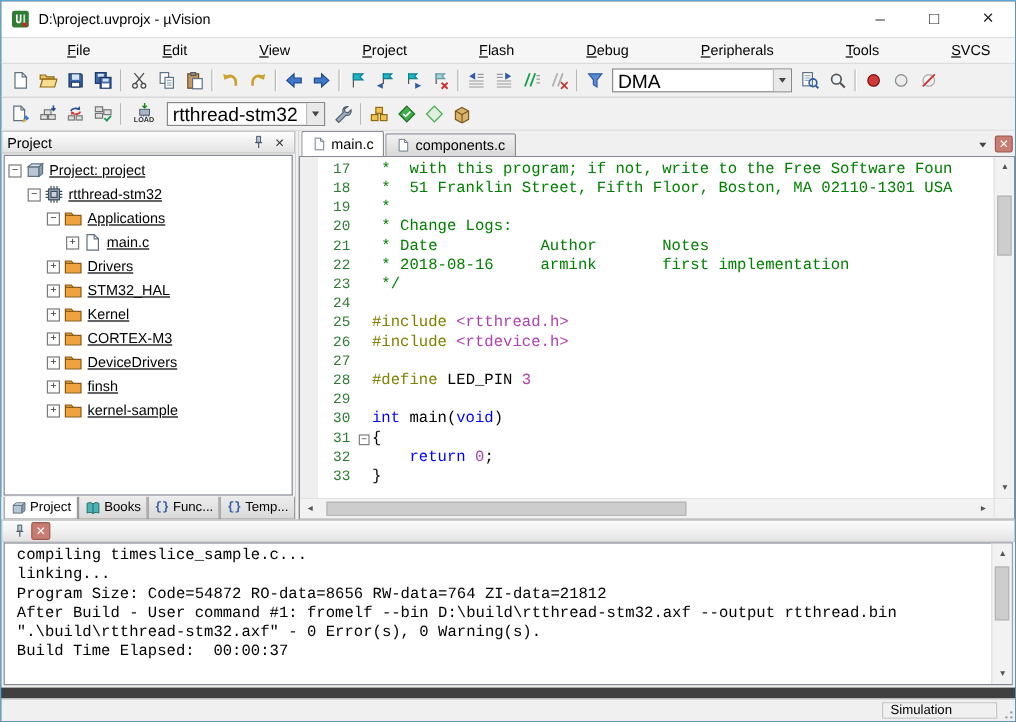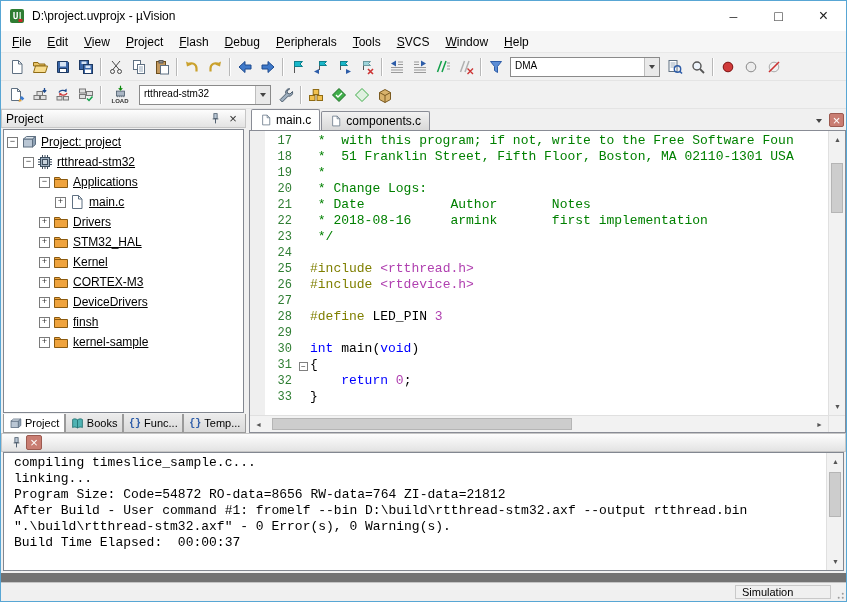--- a/index.html
+++ b/index.html
@@ -1,38 +1,38 @@
 <!DOCTYPE html>
 <html style="--comment: #008000; --keyword: #0000ff; --directive: #7f7f00; --string_literal: #b040b0; --number: #b040b0; --line_number: #2e7d32; --accent_border: #58a6d4;"><head>
 <meta charset="utf-8">
 <style>
   *{margin:0;padding:0;box-sizing:border-box;}
   body{width:847px;height:602px;overflow:hidden;background:#d6d6d6;font-family:"Liberation Sans",sans-serif;}
-  .window{width:847px;height:602px;border:1px solid var(--accent_border,#58a6d4);background:#737373;display:flex;flex-direction:column;overflow:hidden;}
+  .window{width:847px;height:602px;border:1px solid var(--accent_border,#58a6d4);background:#404040;display:flex;flex-direction:column;overflow:hidden;}
   .ico{width:16px;height:16px;display:block;flex:none;}
   .s13{width:13px;height:13px;}
   
   .titlebar{height:30px;background:#fff;display:flex;align-items:center;padding-left:8px;flex:none;}
   .title-text{font-size:12px;color:#000;margin-left:7px;white-space:nowrap;}
   .win-controls{margin-left:auto;display:flex;height:100%;}
   .win-btn{width:45px;display:flex;align-items:center;justify-content:center;color:#222;}
   .glyph-min::before{content:"\2500";font-size:11px;}
   .glyph-max::before{content:"\25A1";font-size:14px;}
   .glyph-close::before{content:"\D7";font-size:16px;}
   
   .menubar{height:22px;background:#f6f6f6;display:flex;align-items:center;padding-left:3px;flex:none;border-bottom:1px solid #e8e8e8;}
-  .menu-item{padding:3px 8px;font-size:12px;color:#000;white-space:nowrap;}
+  .menu-item{padding:3px 8px;font-size:12px;color:#000;white-space:nowrap;margin-left:44px;}
   .menu-item::first-letter{text-decoration:underline;}
   
   .toolbar{height:28px;background:#f1f1f1;display:flex;align-items:center;padding:0 4px;flex:none;border-bottom:1px solid #e4e4e4;}
   .tb-groups{display:flex;align-items:center;}
   .tb-btn{width:23px;height:22px;display:flex;align-items:center;justify-content:center;border:1px solid transparent;border-radius:2px;}
   .tb-sep{width:1px;height:18px;background:#b8b8b8;box-shadow:1px 0 0 #fff;margin:0 3px;flex:none;}
   .combo{display:flex;align-items:stretch;height:20px;border:1px solid #8a8a8a;background:#fff;margin:0 3px;}
-  .combo-text{flex:1;font-size:10px;padding:2px 4px;white-space:nowrap;overflow:hidden;}
+  .combo-text{flex:1;font-size:16px;padding:2px 4px;white-space:nowrap;overflow:hidden;}
   .combo-arrow{width:15px;background:#e9e9e9;border-left:1px solid #bdbdbd;display:flex;align-items:center;justify-content:center;}
   .tri{width:0;height:0;border:3px solid transparent;border-top:4px solid #444;margin-top:4px;display:inline-block;}
   .search-combo{width:150px;}
   .target-combo{width:132px;}
   .load-btn{width:32px;height:26px;display:flex;flex-direction:column;align-items:center;justify-content:center;border:1px solid transparent;}
   .load-label{font-size:6px;font-weight:bold;color:#333;line-height:6px;}
   
   .main{flex:1;display:flex;min-height:0;}
   .project-panel{width:245px;flex:none;display:flex;flex-direction:column;background:#f0f0f0;min-height:0;}
   .panel-header{height:19px;flex:none;display:flex;align-items:center;padding:0 4px;background:linear-gradient(#fdfdfd,#e3e3e3);border:1px solid #c6c6c6;font-size:12px;}

